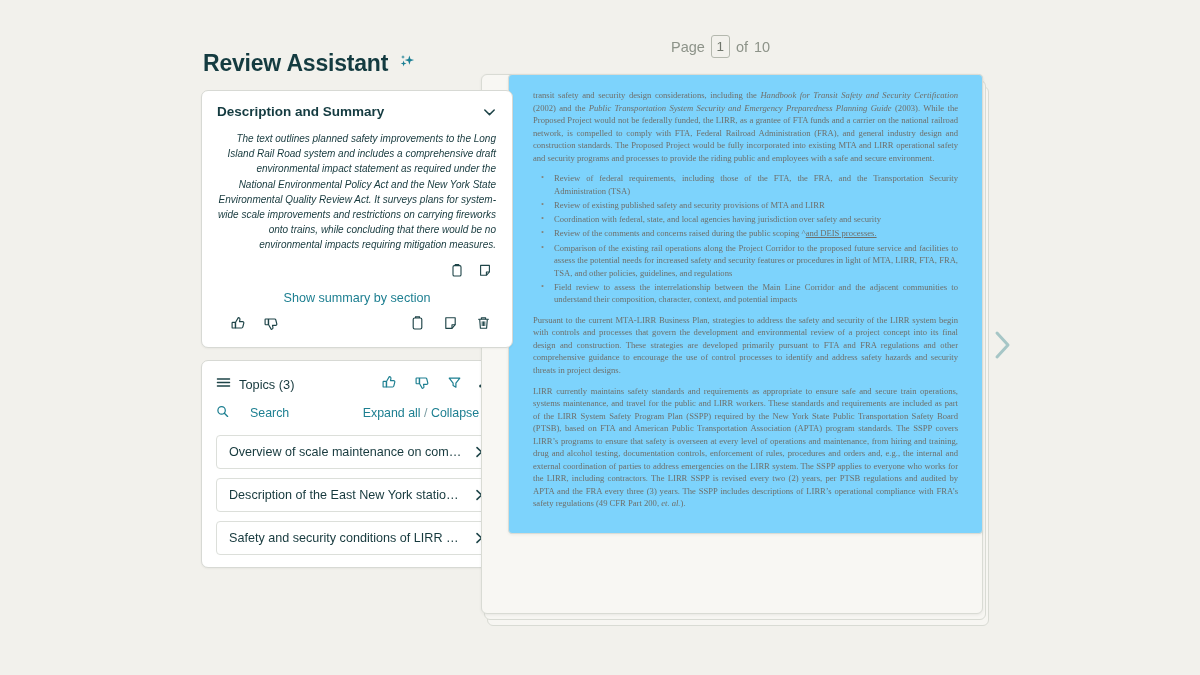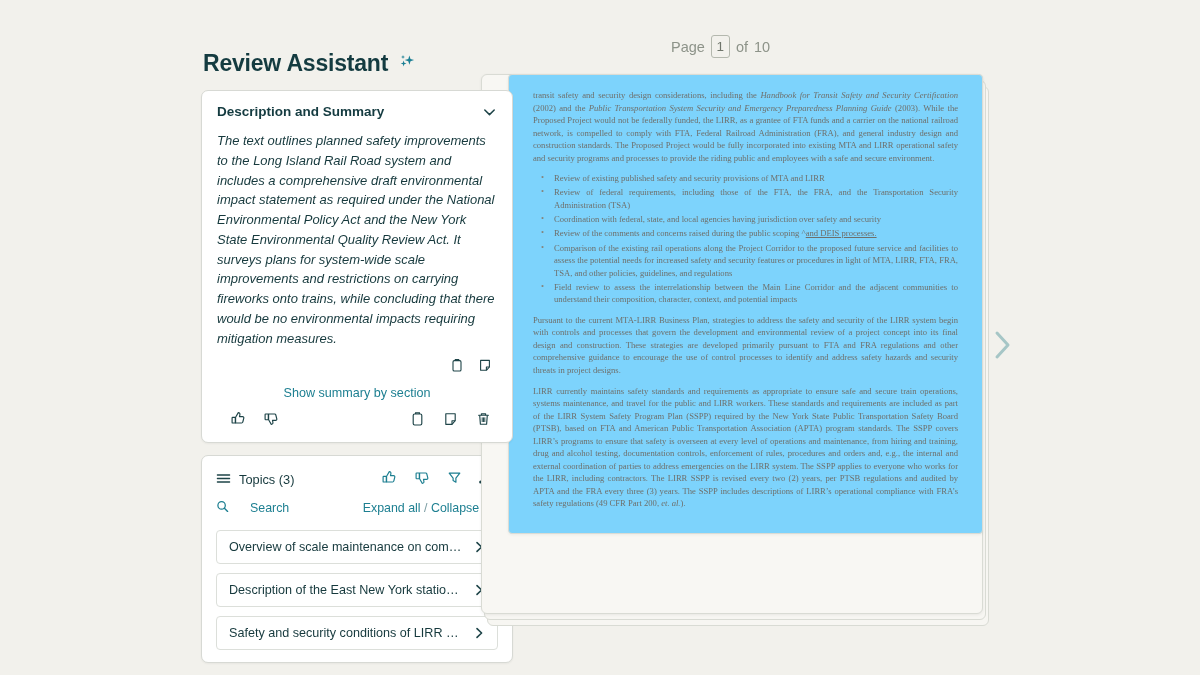--- a/index.html
+++ b/index.html
@@ -35,24 +35,25 @@
   #summary-card { padding: 0 0 9px 0; margin-bottom: 12px; position: relative; z-index: 3; }
   #summary-head {
     display: flex; align-items: flex-start; justify-content: space-between;
     padding: 13px 14px 10px 15px;
   }
   #summary-head-title { font-size: 13.5px; font-weight: bold; color: #143b40; }
   .chev-btn { cursor: pointer; line-height: 0; }
 
   #summary-text {
     font-style: italic;
-    font-size: 13px;
+    font-size: 10px;
     line-height: 1.52;
     color: #16393d;
     padding: 0 16px 0 15px;
+    text-align: right;
   }
 
   #summary-row-a {
     display: flex; justify-content: flex-end; gap: 14px;
     padding: 10px 20px 0 0;
   }
   #summary-link-row {
     display: flex; justify-content: center;
     padding: 9px 0 4px 0;
   }
@@ -358,22 +359,22 @@
   <div class="sheet" id="sheet2"></div>
   <div class="sheet" id="sheet1"></div>
 
   <div id="doc-page">
     <div id="doc-body">
 
       <p><span>transit safety and security design considerations, including the </span><span class="ital">Handbook for Transit Safety and Security Certification</span><span> (2002) and the </span><span class="ital">Public Transportation System Security and Emergency Preparedness Planning Guide</span><span> (2003). While the Proposed Project would not be federally funded, the LIRR, as a grantee of FTA funds and a carrier on the national railroad network, is compelled to comply with FTA, Federal Railroad Administration (FRA), and general industry design and construction standards. The Proposed Project would be fully incorporated into existing MTA and LIRR operational safety and security programs and processes to provide the riding public and employees with a safe and secure environment.</span></p>
 
 
       <ul>
+        <li>Review of federal requirements, including those of the FTA, the FRA, and the Transportation Security Administration (TSA)</li>
         <li>Review of existing published safety and security provisions of MTA and LIRR</li>
-        <li>Review of federal requirements, including those of the FTA, the FRA, and the Transportation Security Administration (TSA)</li>
         <li>Coordination with federal, state, and local agencies having jurisdiction over safety and security</li>
         <li><span>Review of the comments and concerns raised during the public scoping </span><span class="caret">^</span><span class="ins">and DEIS processes.</span></li>
         <li>Comparison of the existing rail operations along the Project Corridor to the proposed future service and facilities to assess the potential needs for increased safety and security features or procedures in light of MTA, LIRR, FTA, FRA, TSA, and other policies, guidelines, and regulations</li>
         <li>Field review to assess the interrelationship between the Main Line Corridor and the adjacent communities to understand their composition, character, context, and potential impacts</li>
       </ul>
 
 
       <p>Pursuant to the current MTA-LIRR Business Plan, strategies to address the safety and security of the LIRR system begin with controls and processes that govern the development and environmental review of a project concept into its final design and construction. These strategies are developed primarily pursuant to FTA and FRA regulations and other comprehensive guidance to encourage the use of control processes to identify and address safety hazards and security threats in project designs.</p>
 
       <p><span>LIRR currently maintains safety standards and requirements as appropriate to ensure safe and secure train operations, systems maintenance, and travel for the public and LIRR workers. These standards and requirements are included as part of the LIRR System Safety Program Plan (SSPP) required by the New York State Public Transportation Safety Board (PTSB), based on FTA and American Public Transportation Association (APTA) program standards. The SSPP covers LIRR’s programs to ensure that safety is overseen at every level of operations and maintenance, from hiring and training, drug and alcohol testing, documentation controls, enforcement of rules, procedures and orders and, e.g., the internal and external coordination of parties to address emergencies on the LIRR system. The SSPP applies to everyone who works for the LIRR, including contractors. The LIRR SSPP is revised every two (2) years, per PTSB regulations and audited by APTA and the FRA every three (3) years. The SSPP includes descriptions of LIRR’s operational compliance with FRA’s safety regulations (49 CFR Part 200, </span><span class="ital">et. al.</span><span>).</span></p>

